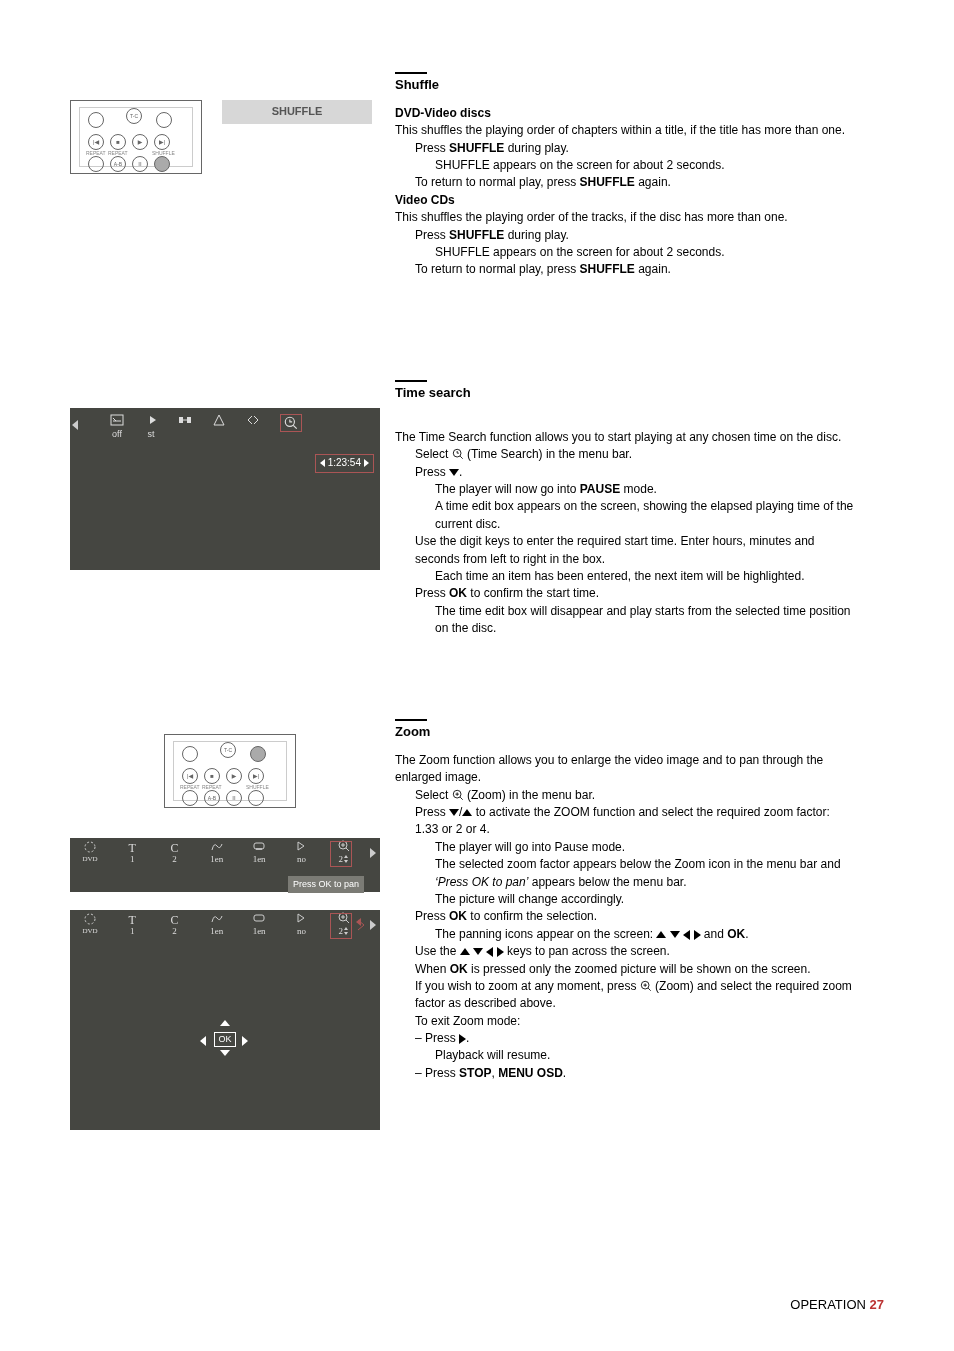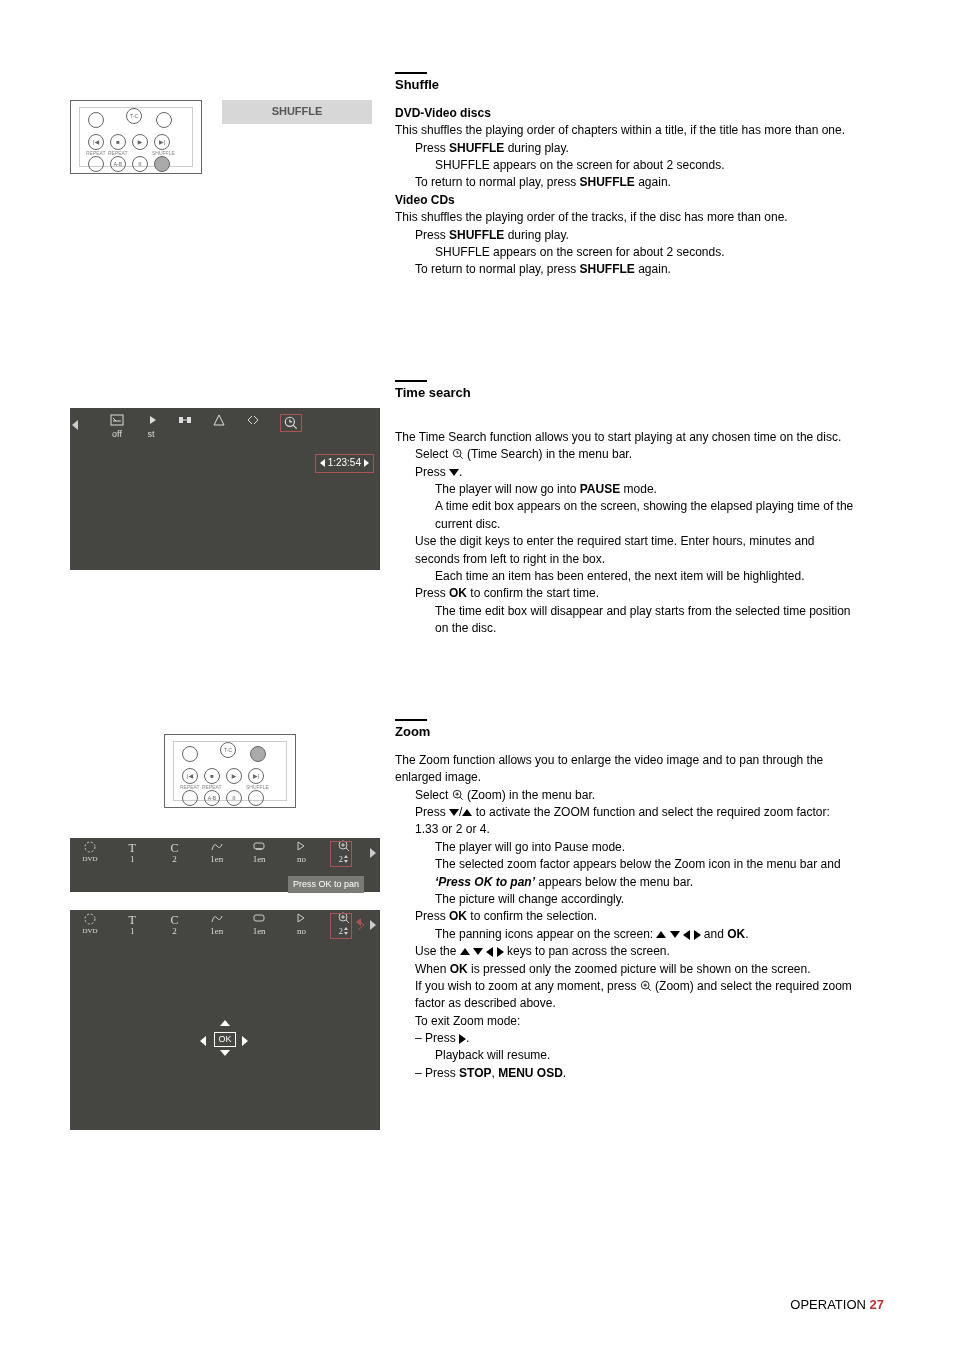--- a/index.html
+++ b/index.html
@@ -202,21 +202,21 @@
     display: inline-block; vertical-align: -2px;
     width: 12px; height: 12px;
   }
   .inline-icon svg { width: 100%; height: 100%; }
   .tri { display: inline-block; width: 0; height: 0; vertical-align: middle; }
   .tri-up { border-left: 5px solid transparent; border-right: 5px solid transparent; border-bottom: 7px solid #000; }
   .tri-down { border-left: 5px solid transparent; border-right: 5px solid transparent; border-top: 7px solid #000; }
   .tri-left-b { border-top: 5px solid transparent; border-bottom: 5px solid transparent; border-right: 7px solid #000; }
   .tri-right-b { border-top: 5px solid transparent; border-bottom: 5px solid transparent; border-left: 7px solid #000; }
   b { font-weight: bold; }
-  i { font-style: italic; font-weight: bold; }
+  i { font-style: italic; }
 </style>
 </head>
 <body>
 
 <div class="page">
 
   <div class="left-col" style="top: 100px;">
     <div style="display:flex; gap:20px; align-items:flex-start;">
       <div class="remote-box">
         <div class="remote-inner">

